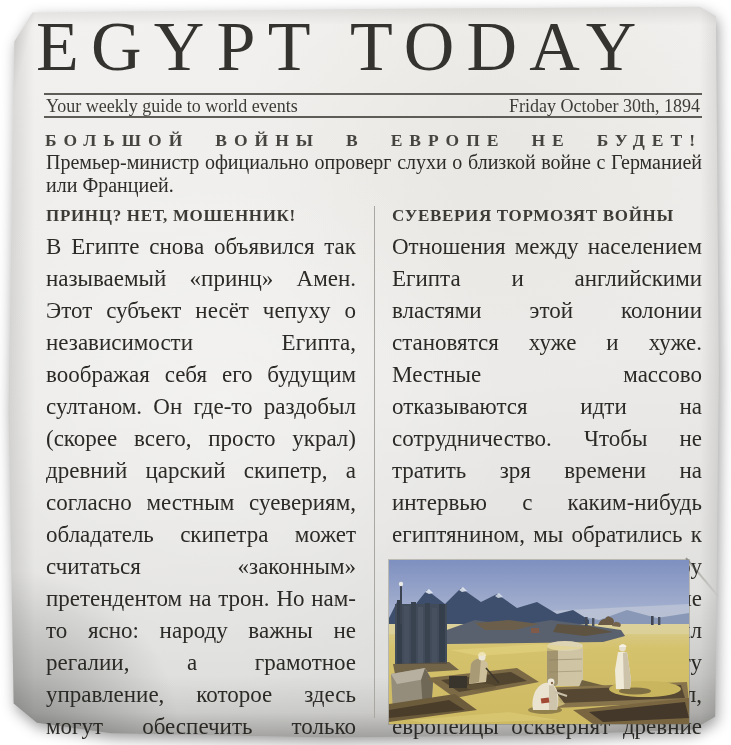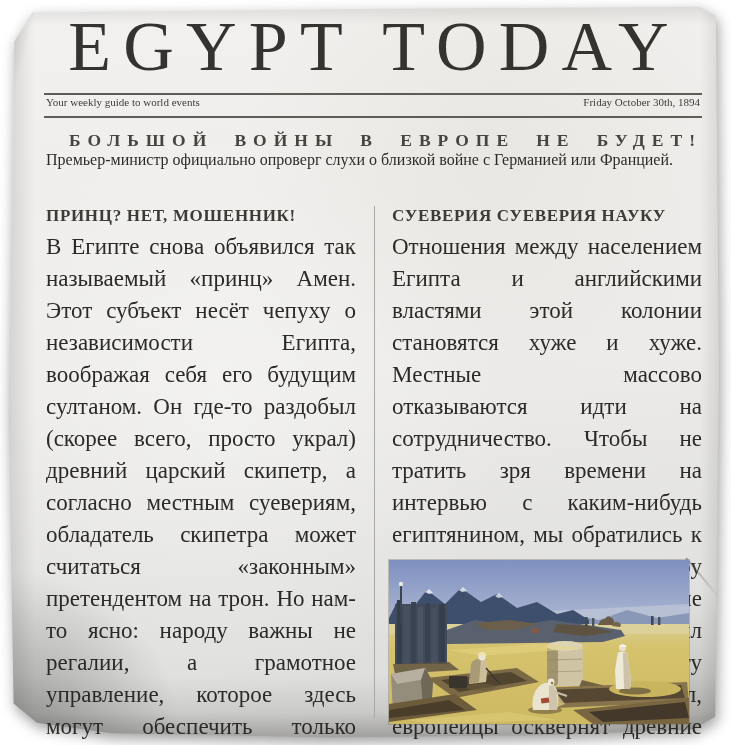--- a/index.html
+++ b/index.html
@@ -16,32 +16,32 @@
       linear-gradient(105deg, rgba(0,0,0,0.20) 0%, transparent 4%),
       linear-gradient(to right, rgba(0,0,0,0.14), transparent 4.5%),
       linear-gradient(to left, rgba(0,0,0,0.14), transparent 4%),
       linear-gradient(to bottom, rgba(0,0,0,0.10), transparent 3%),
       linear-gradient(to top, rgba(0,0,0,0.28) 0%, rgba(0,0,0,0.07) 4%, transparent 9%),
       radial-gradient(circle at 68% 18%, rgba(175,165,140,0.10), transparent 32%),
       radial-gradient(circle at 30% 55%, rgba(255,255,255,0.35), transparent 45%),
       linear-gradient(175deg,#f2f1ef 0%,#ecebe9 50%,#dededc 88%,#cfcecb 100%);
   }
   
-  .masthead-title{position:absolute;left:36px;right:18px;top:12px;text-align:center;
+  .masthead-title{position:absolute;left:36px;right:18px;top:12px;
     font-size:70px;letter-spacing:0.175em;color:#34332f;white-space:nowrap;line-height:1;}
   .rule{position:absolute;left:44px;right:29px;height:2px;background:#5d5c57;}
   .rule-top{top:93px;}
   .rule-bottom{top:116px;}
   .dateline{position:absolute;left:46px;right:31px;top:96px;display:flex;
-    justify-content:space-between;font-size:11px;color:#3d3c37;}
+    justify-content:space-between;font-size:18px;color:#3d3c37;}
   
   .headline{position:absolute;left:45px;right:29px;top:130px;font-weight:bold;font-size:17.5px;
     letter-spacing:0.40em;color:#45443f;white-space:nowrap;overflow:hidden;
-    text-align:justify;text-align-last:justify;margin-left:24px;}
-  .subheadline{position:absolute;left:46px;right:29px;top:151px;font-size:16px;line-height:1.17;
+    text-align:justify;text-align-last:justify;}
+  .subheadline{position:absolute;left:46px;right:29px;top:151px;font-size:20px;line-height:1.17;
     color:#2d2c28;text-align:justify;}
   
   .columns{position:absolute;left:46px;top:206px;width:656px;display:flex;gap:36px;}
   .col{width:310px;}
   .col h2{margin:0 0 5px 0;font-size:17px;font-weight:bold;letter-spacing:0.04em;
     color:#3c3b36;line-height:1.2;}
   .col p{margin:0;font-size:23px;line-height:1.39;color:#2b2a26;text-align:justify;}
   .col .article + .article{margin-top:17px;}
   .divider{position:absolute;left:374px;top:206px;width:1px;height:512px;background:#a9a8a3;}
   
@@ -79,21 +79,21 @@
       <div class="article">
         <h2>ПРИНЦ? НЕТ, МОШЕННИК!</h2>
         <p>В Египте снова объявился так называемый «принц» Амен. Этот субъект несёт чепуху о независимости Египта, воображая себя его будущим султаном. Он где-то раздобыл (скорее всего, просто украл) древний царский скипетр, а согласно местным суевериям, обладатель скипетра может считаться «законным» претендентом на трон. Но нам-то ясно: народу важны не регалии, а грамотное управление, которое здесь могут обеспечить только английские власти!</p>
       </div>
       <div class="article">
         <h2>КОНТРАБАНДИСТЫ В ЛУКСОРЕ</h2>
       </div>
     </div>
     <div class="col">
       <div class="article">
-        <h2>СУЕВЕРИЯ СУЕВЕРИЯ НАУКУ</h2>
+        <h2>СУЕВЕРИЯ ТОРМОЗЯТ ВОЙНЫ</h2>
         <p>Отношения между населением Египта и английскими властями этой колонии становятся хуже и хуже. Местные массово отказываются идти на сотрудничество. Чтобы не тратить зря времени на интервью с каким-нибудь египтянином, мы обратились к известному археологу, сэру Вильяму Савилю. «Египтяне слишком суеверны, – заявил он. – Они верят во всю эту белиберду, что, мол, европейцы осквернят древние могилы, зло вылезет наружу – и прочую чушь».</p>
       </div>
     </div>
   </div>
 
   <div class="crease"></div>
 
   <div class="painting">
     <svg viewBox="0 0 300 164" preserveAspectRatio="none">
       <defs>

